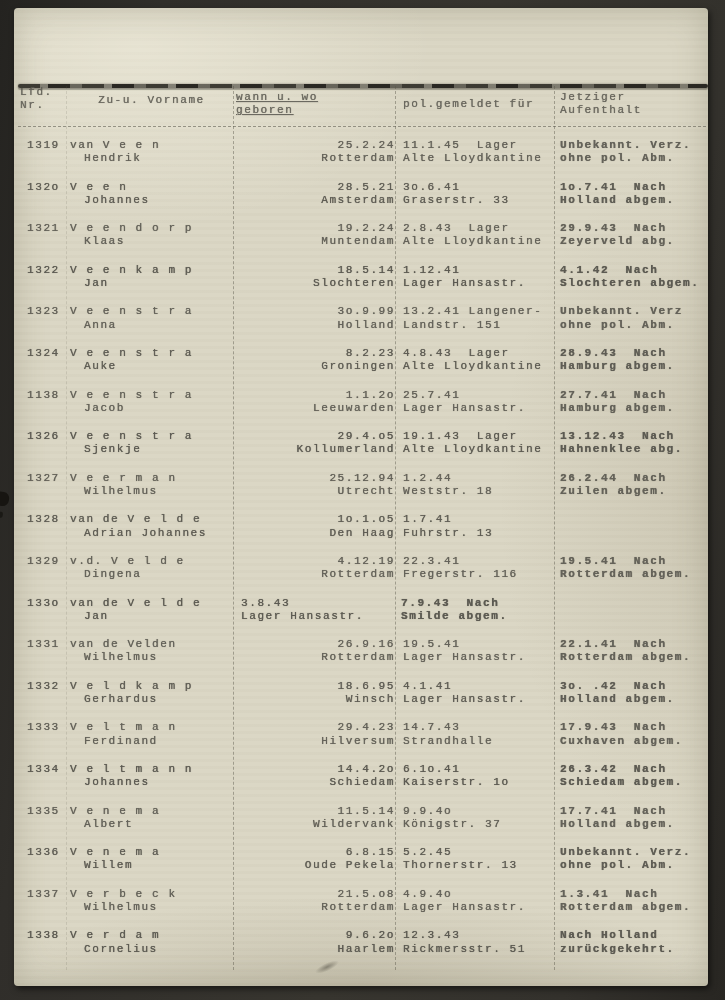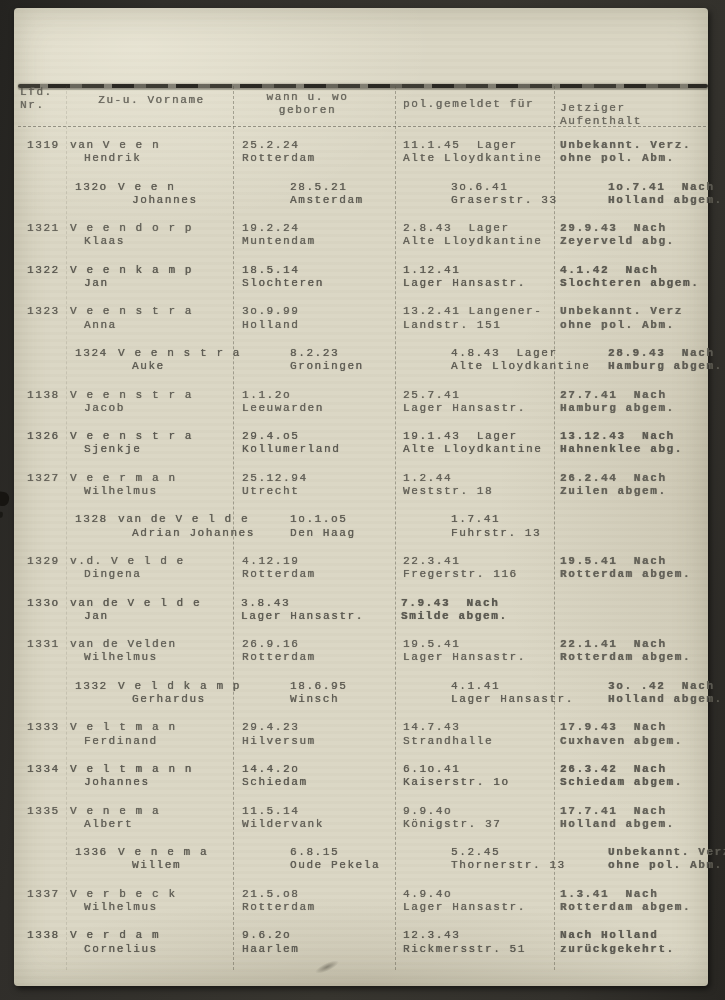--- a/index.html
+++ b/index.html
@@ -43,36 +43,36 @@
   }
   .vsep{position:absolute;top:78px;bottom:16px;width:0;border-left:1.5px dashed rgba(86,84,72,.45);}
   .vsep.s0{left:52px;opacity:.35;}
   .vsep.s1{left:219px;}
   .vsep.s2{left:381px;}
   .vsep.s3{left:540px;}
   
   .hdr{position:absolute;}
   .hdr.c1{left:6px;top:78px;}
   .hdr.c2{left:56px;top:86px;width:163px;text-align:center;}
-  .hdr.c3{left:216px;top:83px;width:155px;text-align:center;}
+  .hdr.c3{left:222px;top:83px;width:155px;text-align:left;text-decoration:underline;}
   .hdr.c4{left:389px;top:90px;}
-  .hdr.c5{left:546px;top:94px;}
+  .hdr.c5{left:546px;top:83px;}
   .hdr{opacity:.88;}
   
   .rows{position:absolute;left:0;top:126px;right:0;}
   .row{
     height:41.6px;box-sizing:border-box;padding-top:5px;
     display:grid;grid-template-columns:52px 167px 162px 159px 1fr;
   }
   .row:nth-child(odd){opacity:.93;}
-  .row:nth-child(4n+2){opacity:.97;margin-left:48px;}
+  .row:nth-child(4n+2){opacity:.97;}
   .cell{overflow:visible;}
   .cell.nr{padding-left:13px;}
   .cell.name{padding-left:4px;}
-  .cell.born{padding-left:9px;}
+  .cell.born{padding-left:9px;text-align:right;}
   .cell.reg{padding-left:8px;}
   .cell.stay{padding-left:6px;font-weight:bold;}
   .cell .ind{margin-left:14px;}
   
   .mark-left{
     position:absolute;left:-3px;top:492px;width:12px;height:14px;
     background:#171511;border-radius:1px 6px 6px 1px;transform:rotate(8deg);
     box-shadow:0 16px 0 -4px rgba(23,21,17,.8), 0 118px 0 -5px rgba(23,21,17,.65);
   }
   .smudge{

